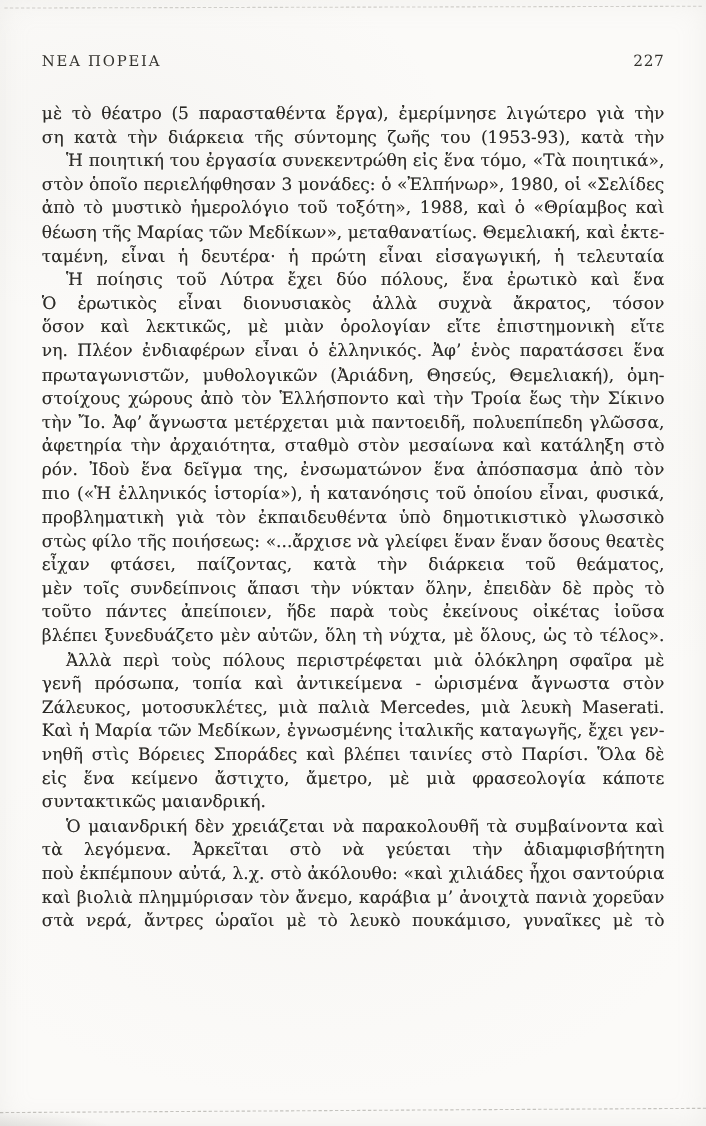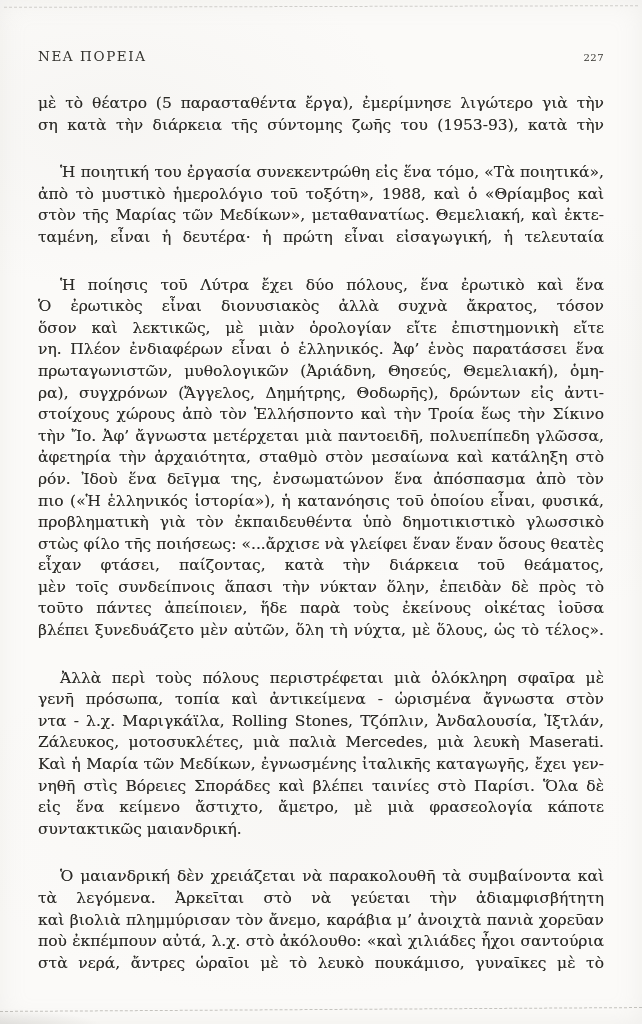--- a/index.html
+++ b/index.html
@@ -50,98 +50,97 @@
     top: 48px;
     display: flex;
     justify-content: space-between;
     align-items: baseline;
     font-size: 13.5px;
     letter-spacing: 1.6px;
     color: #33322d;
   }
   .running-head .page-num {
     letter-spacing: 0.5px;
-    font-size: 10px;
+    font-size: 14px;
   }
   .page-body {
     position: absolute;
     left: 38px;
     top: 93px;
     width: 566px;
     font-size: 15.5px;
     line-height: 21.6px;
     color: #2b2a26;
     text-shadow: 0 0 0.5px rgba(43,42,38,0.45);
   }
   .para { margin: 0; }
   .line {
     height: 21.6px;
     overflow: hidden;
     text-align: justify;
     text-align-last: justify;
     white-space: normal;
   }
   .line.endline { text-align-last: left; }
-  .line.indent { text-indent: 22px; margin-top: 26px; }
+  .line.indent { text-indent: 22px; }
 </style>
 </head>
 <body>
 
 <div class="page">
   <div class="scan-edge-top"></div>
 
   <div class="running-head">
     <span>ΝΕΑ ΠΟΡΕΙΑ</span>
     <span class="page-num">227</span>
   </div>
 
   <div class="page-body">
       <div class="para">
         <div class="line">μὲ τὸ θέατρο (5 παρασταθέντα ἔργα), ἐμερίμνησε λιγώτερο γιὰ τὴν ποίη-</div>
         <div class="line">ση κατὰ τὴν διάρκεια τῆς σύντομης ζωῆς του (1953-93), κατὰ τὴν τελευ-</div>
       </div>
       <div class="para">
         <div class="line indent">Ἡ ποιητική του ἐργασία συνεκεντρώθη εἰς ἕνα τόμο, «Τὰ ποιητικά»,</div>
+        <div class="line">στὸν ὁποῖο περιελήφθησαν 3 μονάδες: ὁ «Ἐλπήνωρ», 1980, οἱ «Σελίδες</div>
         <div class="line">ἀπὸ τὸ μυστικὸ ἡμερολόγιο τοῦ τοξότη», 1988, καὶ ὁ «Θρίαμβος καὶ ἀπο-</div>
-        <div class="line">στὸν τῆς Μαρίας τῶν Μεδίκων», μεταθανατίως. Θεμελιακή, καὶ ἐκτε-</div>
+        <div class="line">θέωση τῆς Μαρίας τῶν Μεδίκων», μεταθανατίως. Θεμελιακή, καὶ ἐκτε-</div>
         <div class="line">ταμένη, εἶναι ἡ δευτέρα· ἡ πρώτη εἶναι εἰσαγωγική, ἡ τελευταία ἡμιτελής.</div>
       </div>
       <div class="para">
         <div class="line indent">Ἡ ποίησις τοῦ Λύτρα ἔχει δύο πόλους, ἕνα ἐρωτικὸ καὶ ἕνα ἑλληνικό.</div>
         <div class="line">Ὁ ἐρωτικὸς εἶναι διονυσιακὸς ἀλλὰ συχνὰ ἄκρατος, τόσον εἰκονιστικῶς</div>
         <div class="line">ὅσον καὶ λεκτικῶς, μὲ μιὰν ὁρολογίαν εἴτε ἐπιστημονικὴ εἴτε ἐκλαϊκευμέ-</div>
         <div class="line">νη. Πλέον ἐνδιαφέρων εἶναι ὁ ἑλληνικός. Ἀφ’ ἑνὸς παρατάσσει ἕνα φάσμα</div>
         <div class="line">πρωταγωνιστῶν, μυθολογικῶν (Ἀριάδνη, Θησεύς, Θεμελιακή), ὁμη-</div>
-        <div class="line">ρα), συγχρόνων (Ἄγγελος, Δημήτρης, Θοδωρῆς), δρώντων εἰς ἀντι-</div>
         <div class="line">στοίχους χώρους ἀπὸ τὸν Ἑλλήσποντο καὶ τὴν Τροία ἕως τὴν Σίκινο καὶ</div>
         <div class="line">τὴν Ἴο. Ἀφ’ ἄγνωστα μετέρχεται μιὰ παντοειδῆ, πολυεπίπεδη γλῶσσα, μὲ</div>
         <div class="line">ἀφετηρία τὴν ἀρχαιότητα, σταθμὸ στὸν μεσαίωνα καὶ κατάληξη στὸ πα-</div>
         <div class="line">ρόν. Ἰδοὺ ἕνα δεῖγμα της, ἐνσωματώνον ἕνα ἀπόσπασμα ἀπὸ τὸν Προκό-</div>
         <div class="line">πιο («Ἡ ἑλληνικός ἱστορία»), ἡ κατανόησις τοῦ ὁποίου εἶναι, φυσικά,</div>
         <div class="line">προβληματικὴ γιὰ τὸν ἐκπαιδευθέντα ὑπὸ δημοτικιστικὸ γλωσσικὸ καθε-</div>
         <div class="line">στὼς φίλο τῆς ποιήσεως: «...ἄρχισε νὰ γλείφει ἕναν ἕναν ὅσους θεατὲς δὲν</div>
         <div class="line">εἶχαν φτάσει, παίζοντας, κατὰ τὴν διάρκεια τοῦ θεάματος, ξυνεκοιτάζετο</div>
         <div class="line">μὲν τοῖς συνδείπνοις ἅπασι τὴν νύκταν ὅλην, ἐπειδὰν δὲ πρὸς τὸ ἔργον</div>
         <div class="line">τοῦτο πάντες ἀπείποιεν, ἥδε παρὰ τοὺς ἐκείνους οἰκέτας ἰοῦσα τριάκοντα</div>
         <div class="line">βλέπει ξυνεδυάζετο μὲν αὐτῶν, ὅλη τὴ νύχτα, μὲ ὅλους, ὡς τὸ τέλος».</div>
       </div>
       <div class="para">
         <div class="line indent">Ἀλλὰ περὶ τοὺς πόλους περιστρέφεται μιὰ ὁλόκληρη σφαῖρα μὲ ἀλλο-</div>
         <div class="line">γενῆ πρόσωπα, τοπία καὶ ἀντικείμενα - ὡρισμένα ἄγνωστα στὸν γράφο-</div>
-        <div class="line">ντα - λ.χ. Μαριγκάϊλα, Rolling Stones, Τζόπλιν, Ἀνδαλουσία, Ἰξτλάν,</div>
         <div class="line">Ζάλευκος, μοτοσυκλέτες, μιὰ παλιὰ Mercedes, μιὰ λευκὴ Maserati.</div>
         <div class="line">Καὶ ἡ Μαρία τῶν Μεδίκων, ἐγνωσμένης ἰταλικῆς καταγωγῆς, ἔχει γεν-</div>
         <div class="line">νηθῆ στὶς Βόρειες Σποράδες καὶ βλέπει ταινίες στὸ Παρίσι. Ὅλα δὲ αὐτὰ</div>
         <div class="line">εἰς ἕνα κείμενο ἄστιχτο, ἄμετρο, μὲ μιὰ φρασεολογία κάποτε ἀδιάλειπτη,</div>
         <div class="line endline">συντακτικῶς μαιανδρική.</div>
       </div>
       <div class="para">
         <div class="line indent">Ὁ μαιανδρική δὲν χρειάζεται νὰ παρακολουθῆ τὰ συμβαίνοντα καὶ</div>
         <div class="line">τὰ λεγόμενα. Ἀρκεῖται στὸ νὰ γεύεται τὴν ἀδιαμφισβήτητη ποιητικότητα</div>
+        <div class="line">ποὺ ἐκπέμπουν αὐτά, λ.χ. στὸ ἀκόλουθο: «καὶ χιλιάδες ἦχοι σαντούρια</div>
         <div class="line">καὶ βιολιὰ πλημμύρισαν τὸν ἄνεμο, καράβια μ’ ἀνοιχτὰ πανιὰ χορεῦαν</div>
-        <div class="line">ποὺ ἐκπέμπουν αὐτά, λ.χ. στὸ ἀκόλουθο: «καὶ χιλιάδες ἦχοι σαντούρια</div>
         <div class="line">στὰ νερά, ἄντρες ὡραῖοι μὲ τὸ λευκὸ πουκάμισο, γυναῖκες μὲ τὸ κυριακά-</div>
       </div>
     </div>
 
   <div class="scan-edge-bottom"></div>
   <div class="scan-corner-smudge"></div>
 </div>
 
 </body></html>

